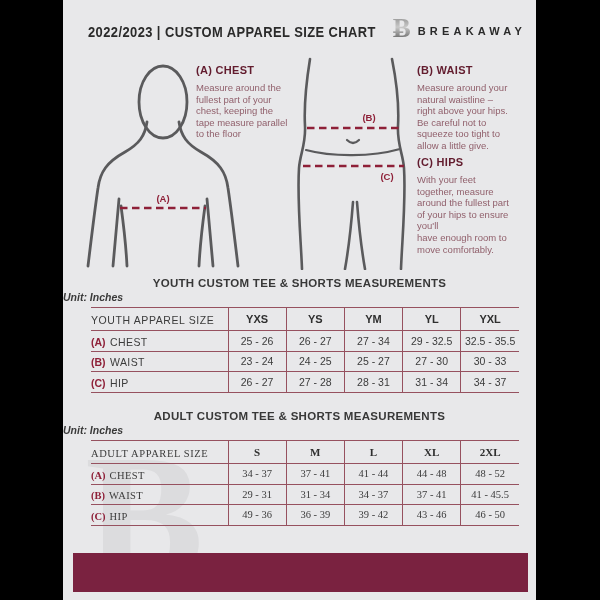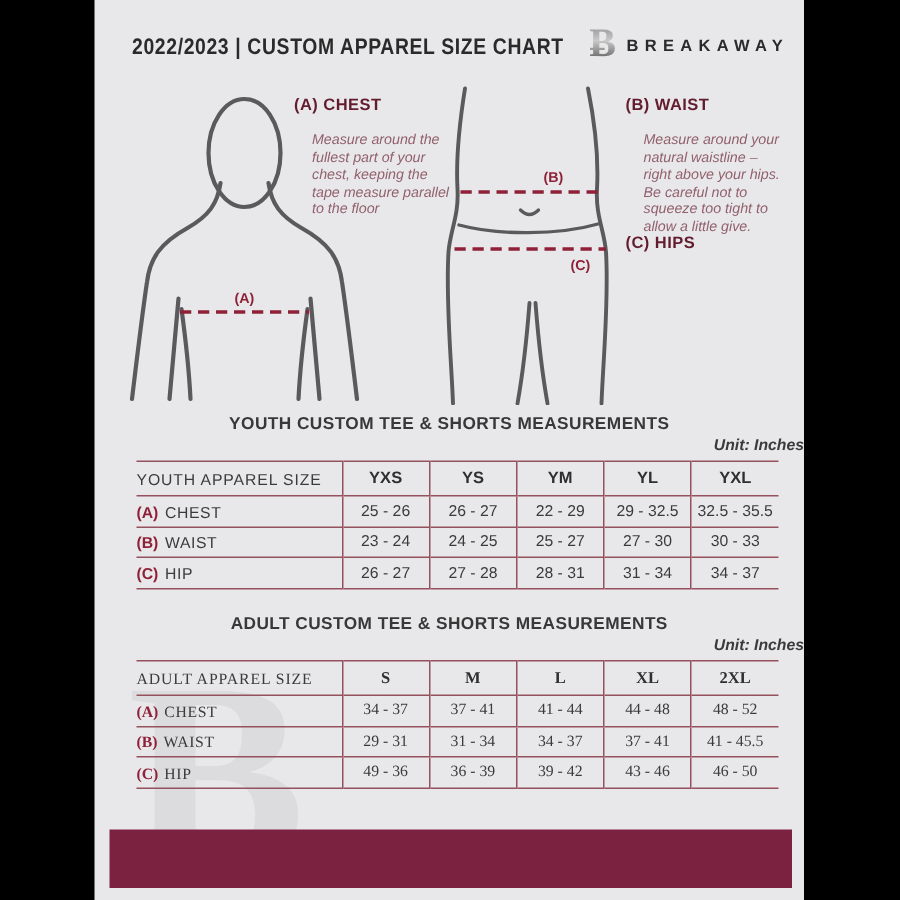--- a/index.html
+++ b/index.html
@@ -23,30 +23,30 @@
     font-family:"Liberation Serif","DejaVu Serif",serif; font-size:27px; font-weight:700; line-height:1;
     background:linear-gradient(180deg,#8a8a8a,#c9c9c9 45%,#4f4f4f);
     -webkit-background-clip:text; background-clip:text; color:transparent;
   }
   .brand-name { font-size:11px; font-weight:700; letter-spacing:4.2px; color:#2a2a2a; margin-top:4px; }
   
   .figure { position:absolute; }
   .guide-block { position:absolute; z-index:1; }
   .guide-heading { font-size:11px; font-weight:700; color:#621c2e; letter-spacing:.3px; margin:0 0 6px 0; }
   .guide-body {
-    font-size:9.5px; line-height:11.6px; font-style:italic; color:#91606c;
-    white-space:pre-line; margin:12px;
+    font-size:9.5px; line-height:11.6px; color:#91606c;
+    white-space:pre-line; margin:0;
   }
   
   .section-title {
     position:absolute; left:0; width:100%; text-align:center;
     font-size:11.5px; font-weight:700; color:#383838; letter-spacing:.3px; z-index:1;
   }
   .section-unit {
-    position:absolute; left:0; width:100%; text-align:right;
+    position:absolute; left:0; width:100%; text-align:left;
     font-size:10.5px; font-style:italic; font-weight:600; color:#3a3a3a; z-index:1;
   }
   
   table.size-table {
     position:absolute; left:28px; width:428px; border-collapse:collapse;
     table-layout:fixed; z-index:1;
   }
   table.size-table tr { border-top:1.4px solid #96515f; }
   table.size-table tr:last-child { border-bottom:1.4px solid #96515f; }
   table.size-table td { padding:0; }
@@ -123,41 +123,48 @@
       <p class="guide-heading">(B) WAIST</p>
       <p class="guide-body">Measure around your
 natural waistline –
 right above your hips.
 Be careful not to
 squeeze too tight to
 allow a little give.</p>
     </div>
     <div class="guide-block" style="left:354px; top:156px; width:122px;">
       <p class="guide-heading">(C) HIPS</p>
+      <p class="guide-body">With your feet
+together, measure
+around the fullest part
+of your hips to ensure
+you'll
+have enough room to
+move comfortably.</p>
     </div>
 
     <div class="watermark">B</div>
 
     <div class="section-title" style="top:277px;">YOUTH CUSTOM TEE &amp; SHORTS MEASUREMENTS</div>
     <div class="section-unit" style="top:291px;">Unit: Inches</div>
     <table class="size-table" style="top:307px;">
       <tbody>
           <tr class="head-row">
         <td class="lab-col"><span class="tbl-corner">YOUTH APPAREL SIZE</span></td>
         <td class="size-head">YXS</td>
         <td class="size-head">YS</td>
         <td class="size-head">YM</td>
         <td class="size-head">YL</td>
         <td class="size-head">YXL</td>
       </tr>
       <tr class="data-row">
         <td class="lab-col"><span class="row-prefix">(A)</span> <span class="row-label">CHEST</span></td>
         <td class="cell-val">25 - 26</td>
         <td class="cell-val">26 - 27</td>
-        <td class="cell-val">22 - 29</td>
+        <td class="cell-val">27 - 34</td>
         <td class="cell-val">29 - 32.5</td>
         <td class="cell-val">32.5 - 35.5</td>
       </tr>
       <tr class="data-row">
         <td class="lab-col"><span class="row-prefix">(B)</span> <span class="row-label">WAIST</span></td>
         <td class="cell-val">23 - 24</td>
         <td class="cell-val">24 - 25</td>
         <td class="cell-val">25 - 27</td>
         <td class="cell-val">27 - 30</td>
         <td class="cell-val">30 - 33</td>

